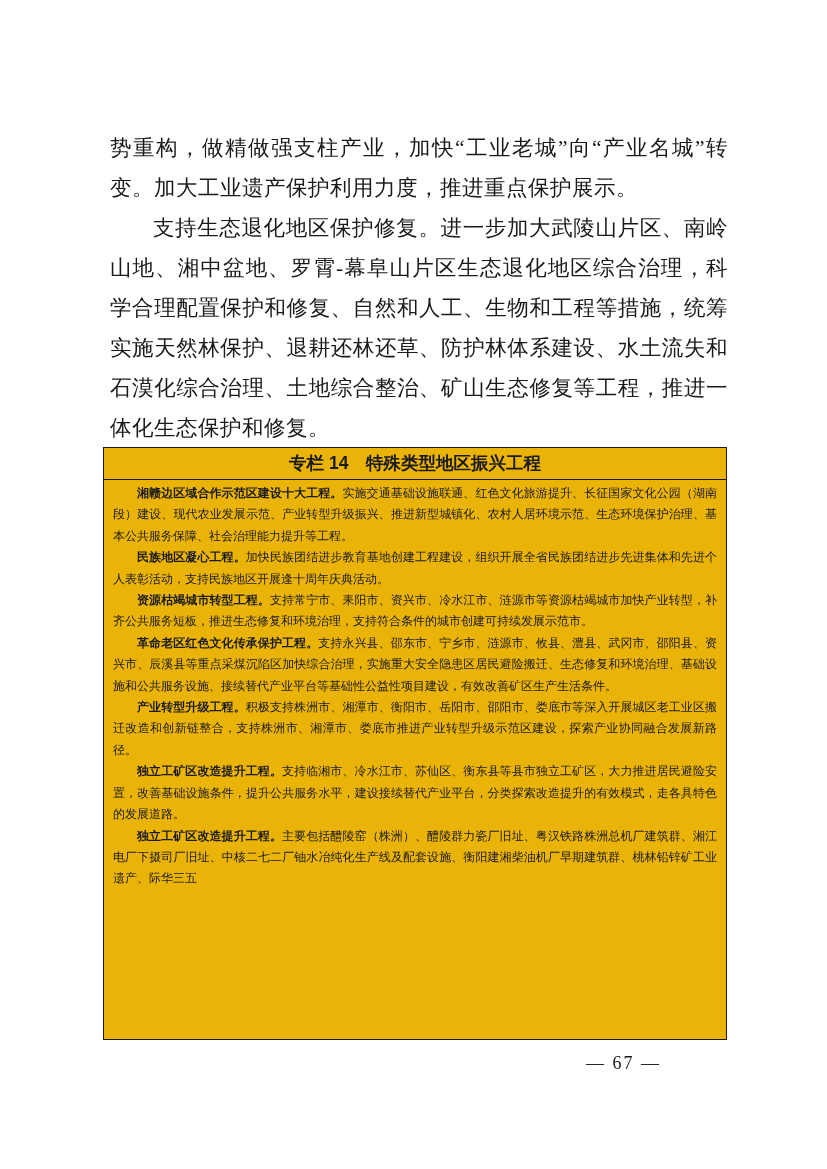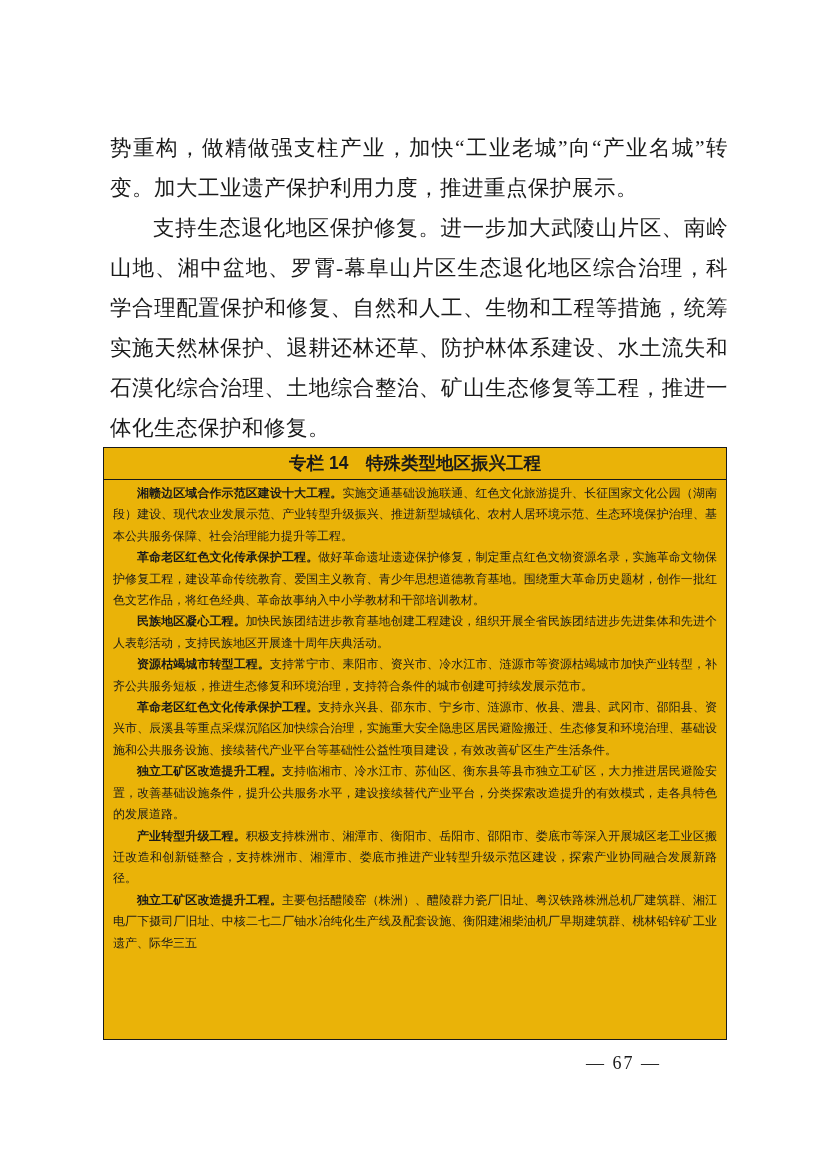--- a/index.html
+++ b/index.html
@@ -91,25 +91,24 @@
 
   <div class="main-text">
     <p>势重构，做精做强支柱产业，加快“工业老城”向“产业名城”转变。加大工业遗产保护利用力度，推进重点保护展示。</p>
     <p class="indent"><span class="lead-bold">支持生态退化地区保护修复。</span><span>进一步加大武陵山片区、南岭山地、湘中盆地、罗霄-幕阜山片区生态退化地区综合治理，科学合理配置保护和修复、自然和人工、生物和工程等措施，统筹实施天然林保护、退耕还林还草、防护林体系建设、水土流失和石漠化综合治理、土地综合整治、矿山生态修复等工程，推进一体化生态保护和修复。</span></p>
   </div>
 
   <div class="column-box">
     <div class="box-title">专栏 14　特殊类型地区振兴工程</div>
     <div class="box-body">
       <p><span class="box-lead">湘赣边区域合作示范区建设十大工程。</span><span>实施交通基础设施联通、红色文化旅游提升、长征国家文化公园（湖南段）建设、现代农业发展示范、产业转型升级振兴、推进新型城镇化、农村人居环境示范、生态环境保护治理、基本公共服务保障、社会治理能力提升等工程。</span></p>
-      <p><span class="box-lead">革命老区红色文化传承保护工程。</span><span>做好革命遗址遗迹保护修复，制定重点红色文物资源名录，实施革命文物保护修复工程，建设革命传统教育、爱国主义教育、青少年思想道德教育基地。围绕重大革命历史题材，创作一批红色文艺作品，将红色经典、革命故事纳入中小学教材和干部培训教材。</span></p>
       <p><span class="box-lead">民族地区凝心工程。</span><span>加快民族团结进步教育基地创建工程建设，组织开展全省民族团结进步先进集体和先进个人表彰活动，支持民族地区开展逢十周年庆典活动。</span></p>
       <p><span class="box-lead">资源枯竭城市转型工程。</span><span>支持常宁市、耒阳市、资兴市、冷水江市、涟源市等资源枯竭城市加快产业转型，补齐公共服务短板，推进生态修复和环境治理，支持符合条件的城市创建可持续发展示范市。</span></p>
       <p><span class="box-lead">革命老区红色文化传承保护工程。</span><span>支持永兴县、邵东市、宁乡市、涟源市、攸县、澧县、武冈市、邵阳县、资兴市、辰溪县等重点采煤沉陷区加快综合治理，实施重大安全隐患区居民避险搬迁、生态修复和环境治理、基础设施和公共服务设施、接续替代产业平台等基础性公益性项目建设，有效改善矿区生产生活条件。</span></p>
+      <p><span class="box-lead">产业转型升级工程。</span><span>积极支持株洲市、湘潭市、衡阳市、岳阳市、邵阳市、娄底市等深入开展城区老工业区搬迁改造和创新链整合，支持株洲市、湘潭市、娄底市推进产业转型升级示范区建设，探索产业协同融合发展新路径。</span></p>
       <p><span class="box-lead">独立工矿区改造提升工程。</span><span>支持临湘市、冷水江市、苏仙区、衡东县等县市独立工矿区，大力推进居民避险安置，改善基础设施条件，提升公共服务水平，建设接续替代产业平台，分类探索改造提升的有效模式，走各具特色的发展道路。</span></p>
-      <p><span class="box-lead">产业转型升级工程。</span><span>积极支持株洲市、湘潭市、衡阳市、岳阳市、邵阳市、娄底市等深入开展城区老工业区搬迁改造和创新链整合，支持株洲市、湘潭市、娄底市推进产业转型升级示范区建设，探索产业协同融合发展新路径。</span></p>
       <p><span class="box-lead">独立工矿区改造提升工程。</span><span>主要包括醴陵窑（株洲）、醴陵群力瓷厂旧址、粤汉铁路株洲总机厂建筑群、湘江电厂下摄司厂旧址、中核二七二厂铀水冶纯化生产线及配套设施、衡阳建湘柴油机厂早期建筑群、桃林铅锌矿工业遗产、际华三五</span></p>
     </div>
   </div>
 
   <div class="page-number">— 67 —</div>
 
 </div>
 
 </body></html>

